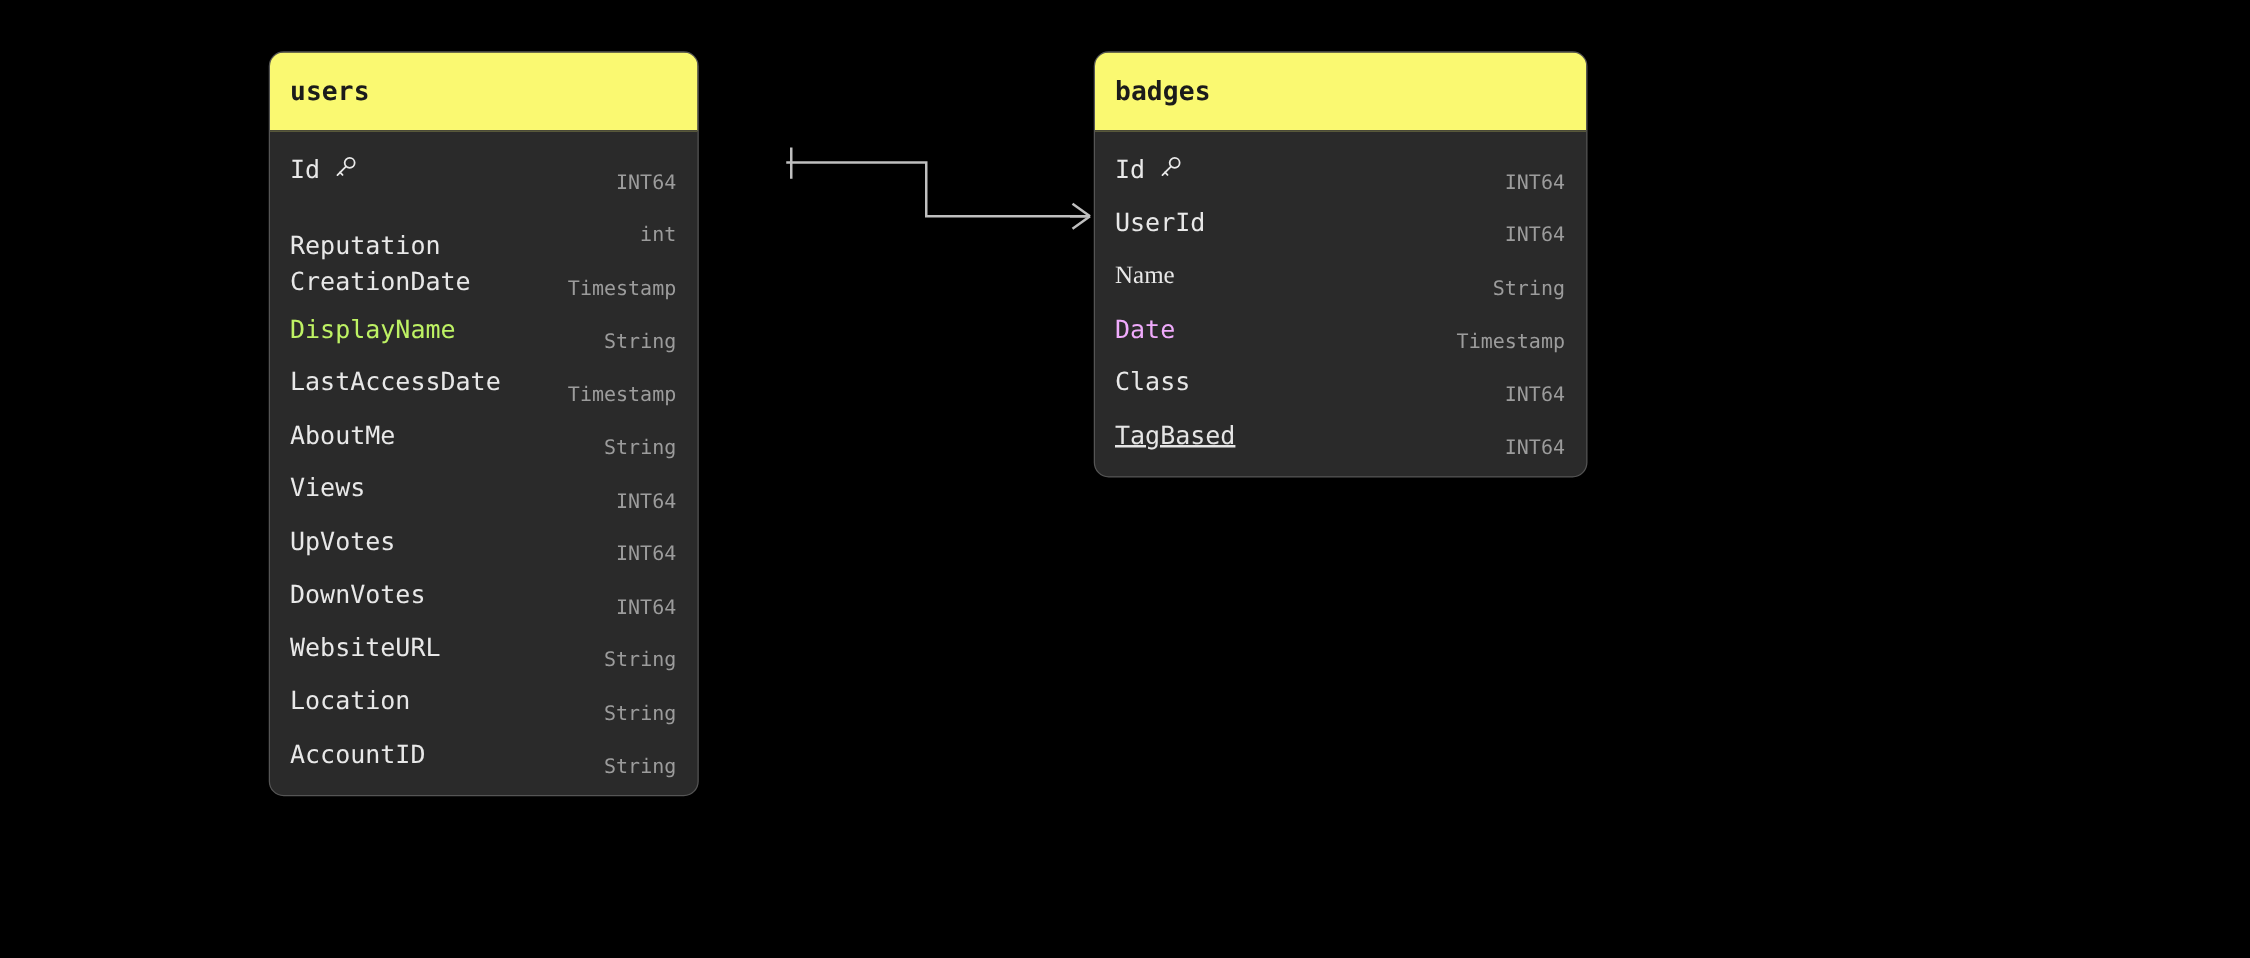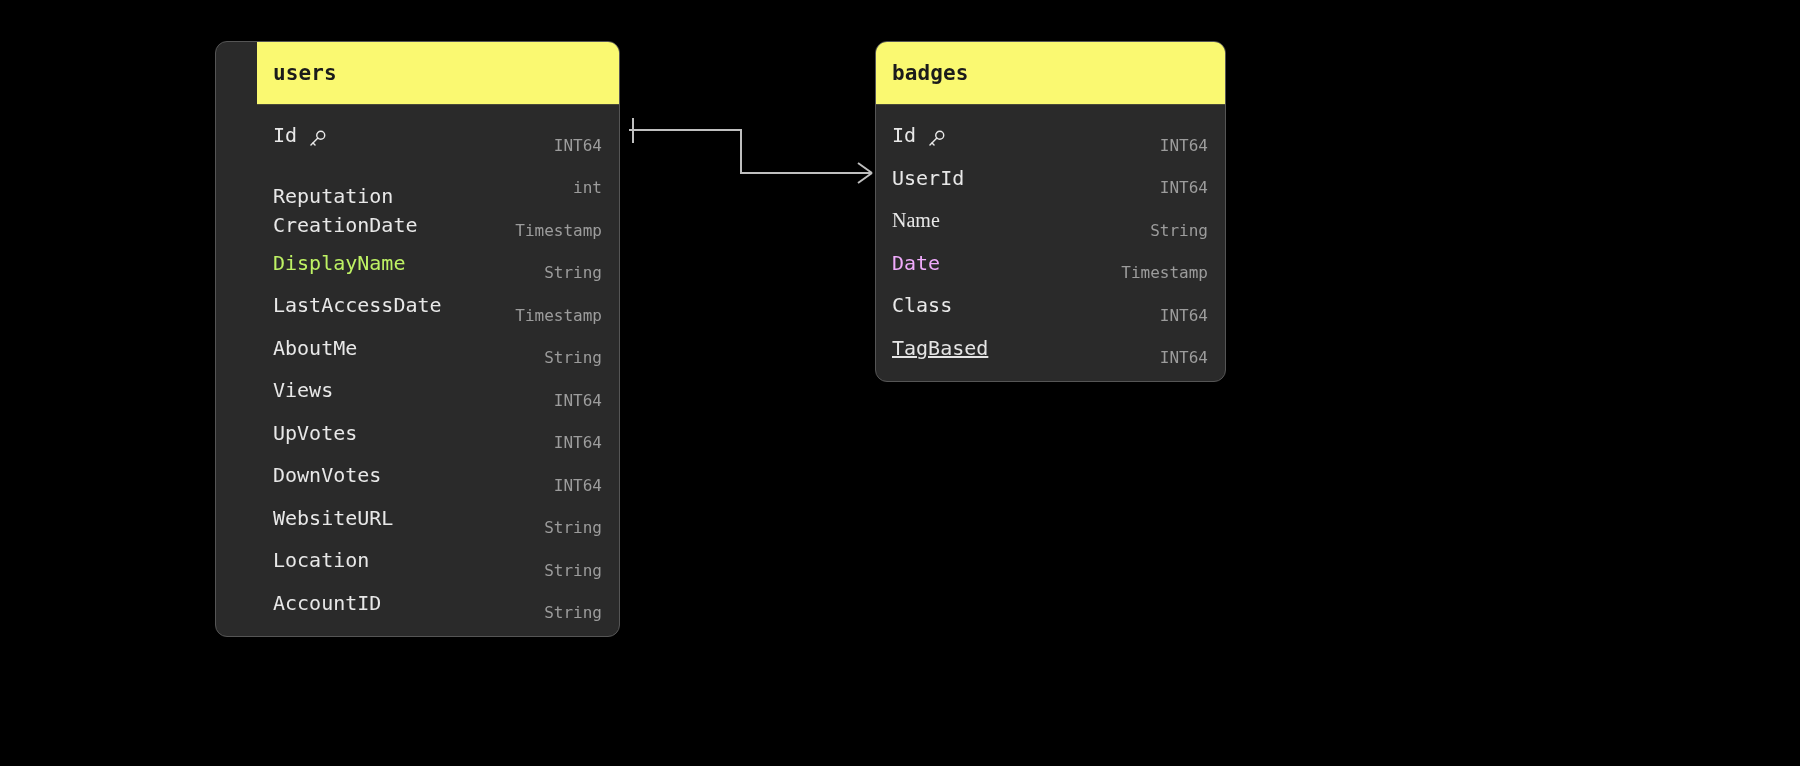--- a/index.html
+++ b/index.html
@@ -41,21 +41,21 @@
     justify-content:space-between;
     height:42.5px;
     padding:0 17px 0 16px;
     box-sizing:border-box;
   }
   .field-name{
     color:#e8e8e8;
     font-size:20px;
     white-space:nowrap;
     display:flex;
-    align-items:flex-end;
+    align-items:flex-start;
     gap:11px;
   }
   .field-type{
     color:#9c9c9c;
     font-size:16px;
     white-space:nowrap;
     text-align:center;
     margin-top:20px;
   }
   .key-icon{
@@ -72,21 +72,21 @@
     left:0;top:0;
     width:1800px;height:766px;
     pointer-events:none;
   }
 </style>
 </head>
 <body style="background: rgb(0, 0, 0);">
 
 <div id="canvas">
 
-  <div class="entity" id="entity-users" style="left: 215px; top: 41px; width: 405px; background: rgb(42, 42, 42); border-color: rgb(85, 85, 85); padding-left: 41px;">
+  <div class="entity" id="entity-users" style="left: 215px; top: 41px; width: 344px; background: rgb(42, 42, 42); border-color: rgb(85, 85, 85);">
     <div class="entity-header" style="background: rgb(250, 249, 113);">users</div>
     <div class="entity-body" id="users-fields">
         <div class="field-row">
           <div class="field-name">
             <span style="color: rgb(232, 232, 232);">Id</span>
             <span class="key-icon" style="color: rgb(232, 232, 232);">
               <svg viewBox="0 0 20 20" width="19" height="19" fill="none" stroke="#e8e8e8" stroke-width="1.5" stroke-linecap="round">
                 <circle cx="13.4" cy="6.6" r="4.2"></circle>
                 <line x1="10.4" x2="3.1" y1="9.6" y2="16.9"></line>
                 <line x1="5.3" x2="7.4" y1="14.7" y2="16.8"></line>
@@ -157,21 +157,21 @@
         </div>
         <div class="field-row">
           <div class="field-name">
             <span style="color: rgb(232, 232, 232);">AccountID</span>
           </div>
           <div class="field-type" style="color: rgb(156, 156, 156);">String</div>
         </div>
       </div>
   </div>
 
-  <div class="entity" id="entity-badges" style="left: 875px; top: 41px; width: 351px; background: rgb(42, 42, 42); border-color: rgb(85, 85, 85);">
+  <div class="entity" id="entity-badges" style="left: 875px; top: 41px; width: 395px; background: rgb(42, 42, 42); border-color: rgb(85, 85, 85);">
     <div class="entity-header" style="background: rgb(250, 249, 113);">badges</div>
     <div class="entity-body" id="badges-fields">
         <div class="field-row">
           <div class="field-name">
             <span style="color: rgb(232, 232, 232);">Id</span>
             <span class="key-icon" style="color: rgb(232, 232, 232);">
               <svg viewBox="0 0 20 20" width="19" height="19" fill="none" stroke="#e8e8e8" stroke-width="1.5" stroke-linecap="round">
                 <circle cx="13.4" cy="6.6" r="4.2"></circle>
                 <line x1="10.4" x2="3.1" y1="9.6" y2="16.9"></line>
                 <line x1="5.3" x2="7.4" y1="14.7" y2="16.8"></line>

